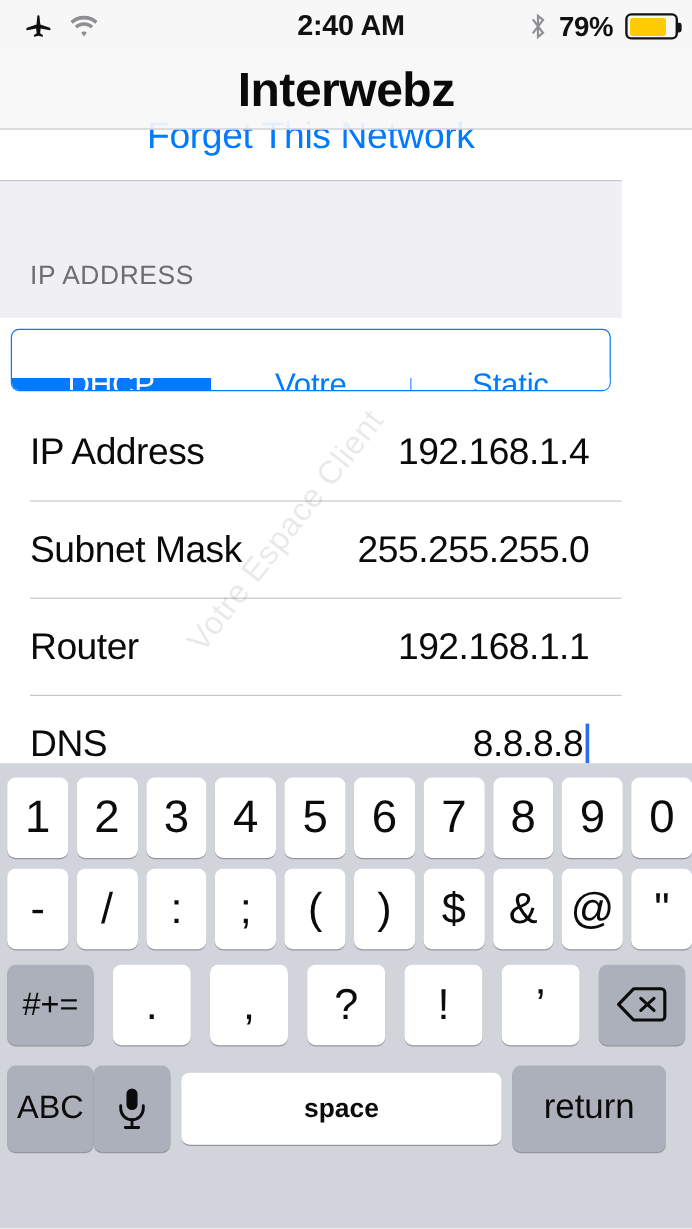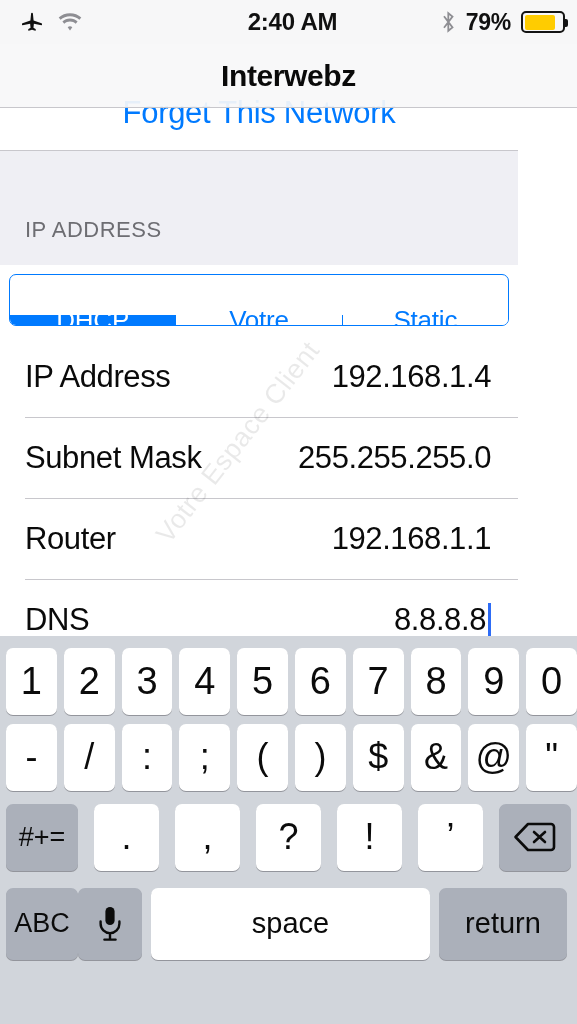--- a/index.html
+++ b/index.html
@@ -109,21 +109,21 @@
     letter-spacing: -0.4px;
   }
   .nav-title {
     position: absolute;
     left: 0; right: 0;
     top: 0;
     height: 63px;
     display: flex;
     align-items: center;
     justify-content: center;
-    font-size: 30px;
+    font-size: 40px;
     font-weight: bold;
     color: #0a0a0a;
     letter-spacing: -0.4px;
   }
 
   
   .content {
     position: absolute;
     left: 0; top: 0;
     width: 577px;
@@ -268,21 +268,21 @@
   }
   .kb-row {
     display: flex;
     align-items: center;
     width: 577px;
     box-sizing: border-box;
   }
   .kb-row-1 { height: 78px; padding: 13px 0 0 6px; }
   .kb-row-2 { height: 80px; padding: 6px 0 0 6px; }
   .kb-row-3 { height: 80px; padding: 6px 6px 0 6px; justify-content: space-between; }
-  .kb-row-4 { height: 90px; padding: 9px 10px 0 6px; justify-content: space-between; }
+  .kb-row-4 { height: 90px; padding: 9px 22px 0 6px; justify-content: space-between; }
 
   .key {
     background: #ffffff;
     border-radius: 7px;
     box-shadow: 0 1px 0 rgba(136,138,145,0.85);
     display: flex;
     align-items: center;
     justify-content: center;
     font-size: 38px;
     color: #0b0b0b;
@@ -324,23 +324,24 @@
     width: 72px;
     height: 72px;
     font-size: 27px;
   }
   .key-mic {
     width: 64px;
     height: 72px;
   }
   .key-space {
     flex: 1;
-    height: 72px;
+    height: 60px;
     margin: 0 9px;
-    font-size: 29px;
+    font-size: 22px;
+    font-weight: bold;
   }
   .key-return {
     width: 128px;
     height: 72px;
     font-size: 29px;
   }
   .kb-row-1 .key-num:last-child,
   .kb-row-2 .key-sym:last-child { margin-right: 0; }
 
   .icon-svg { display: block; }

